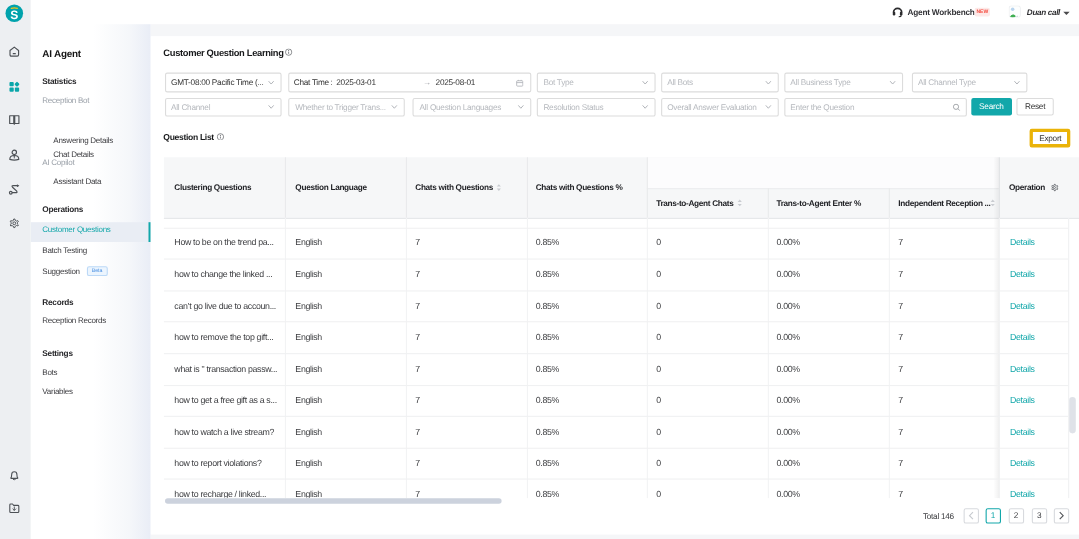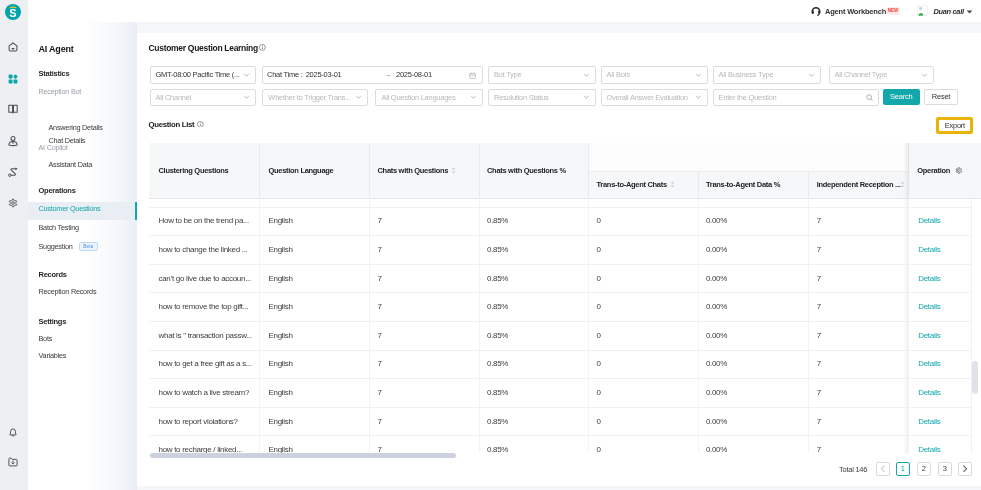--- a/index.html
+++ b/index.html
@@ -190,21 +190,21 @@
 <svg class="abs" style="left:451px;top:166.65px;" width="5" height="7" viewBox="0 0 5 7">
     <path d="M2.5 0.4 L4.4 2.6 L0.6 2.6 Z" fill="#c9ccd1"></path>
     <path d="M2.5 6.6 L4.4 4.4 L0.6 4.4 Z" fill="#c9ccd1"></path>
   </svg>
 <div class="abs ctr" style="left:487px;top:164.15px;height:12px;font-size:7.5px;letter-spacing:-0.3px;font-weight:bold;color:#212226;">Chats with Questions %</div>
 <div class="abs ctr" style="left:596.5px;top:178.25px;height:12px;font-size:7.5px;letter-spacing:-0.3px;font-weight:bold;color:#212226;">Trans-to-Agent Chats</div>
 <svg class="abs" style="left:669.5px;top:180.75px;" width="5" height="7" viewBox="0 0 5 7">
     <path d="M2.5 0.4 L4.4 2.6 L0.6 2.6 Z" fill="#c9ccd1"></path>
     <path d="M2.5 6.6 L4.4 4.4 L0.6 4.4 Z" fill="#c9ccd1"></path>
   </svg>
-<div class="abs ctr" style="left:705.9px;top:178.25px;height:12px;font-size:7.5px;letter-spacing:-0.3px;font-weight:bold;color:#212226;">Trans-to-Agent Data %</div>
+<div class="abs ctr" style="left:705.9px;top:178.25px;height:12px;font-size:7.5px;letter-spacing:-0.3px;font-weight:bold;color:#212226;">Trans-to-Agent Enter %</div>
 <div class="abs ctr" style="left:816.7px;top:178.25px;height:12px;font-size:7.5px;letter-spacing:-0.3px;font-weight:bold;color:#212226;">Independent Reception ...</div>
 <svg class="abs" style="left:899.5px;top:180.75px;" width="5" height="7" viewBox="0 0 5 7">
     <path d="M2.5 0.4 L4.4 2.6 L0.6 2.6 Z" fill="#c9ccd1"></path>
     <path d="M2.5 6.6 L4.4 4.4 L0.6 4.4 Z" fill="#c9ccd1"></path>
   </svg>
 <div class="abs ctr" style="left:917.3px;top:164.15px;height:12px;font-size:7.5px;letter-spacing:-0.3px;font-weight:bold;color:#212226;">Operation</div>
 <svg class="abs" style="left:953.5px;top:165.65px;" width="9" height="9" viewBox="0 0 12 12">
     <path d="M6 1.6 L7 1.6 L7.3 2.8 A3.4 3.4 0 0 1 8.5 3.5 L9.7 3.1 L10.2 4 L9.3 4.8 A3.4 3.4 0 0 1 9.3 6.2 L10.2 7 L9.7 7.9 L8.5 7.5 A3.4 3.4 0 0 1 7.3 8.2 L7 9.4 L6 9.4 L5.7 8.2 A3.4 3.4 0 0 1 4.5 7.5 L3.3 7.9 L2.8 7 L3.7 6.2 A3.4 3.4 0 0 1 3.7 4.8 L2.8 4 L3.3 3.1 L4.5 3.5 A3.4 3.4 0 0 1 5.7 2.8 Z" transform="translate(0,0.5)" fill="none" stroke="#4d5156" stroke-width="0.9"></path>
     <circle cx="6" cy="6" r="1.3" fill="none" stroke="#4d5156" stroke-width="0.9"></circle>
   </svg>

